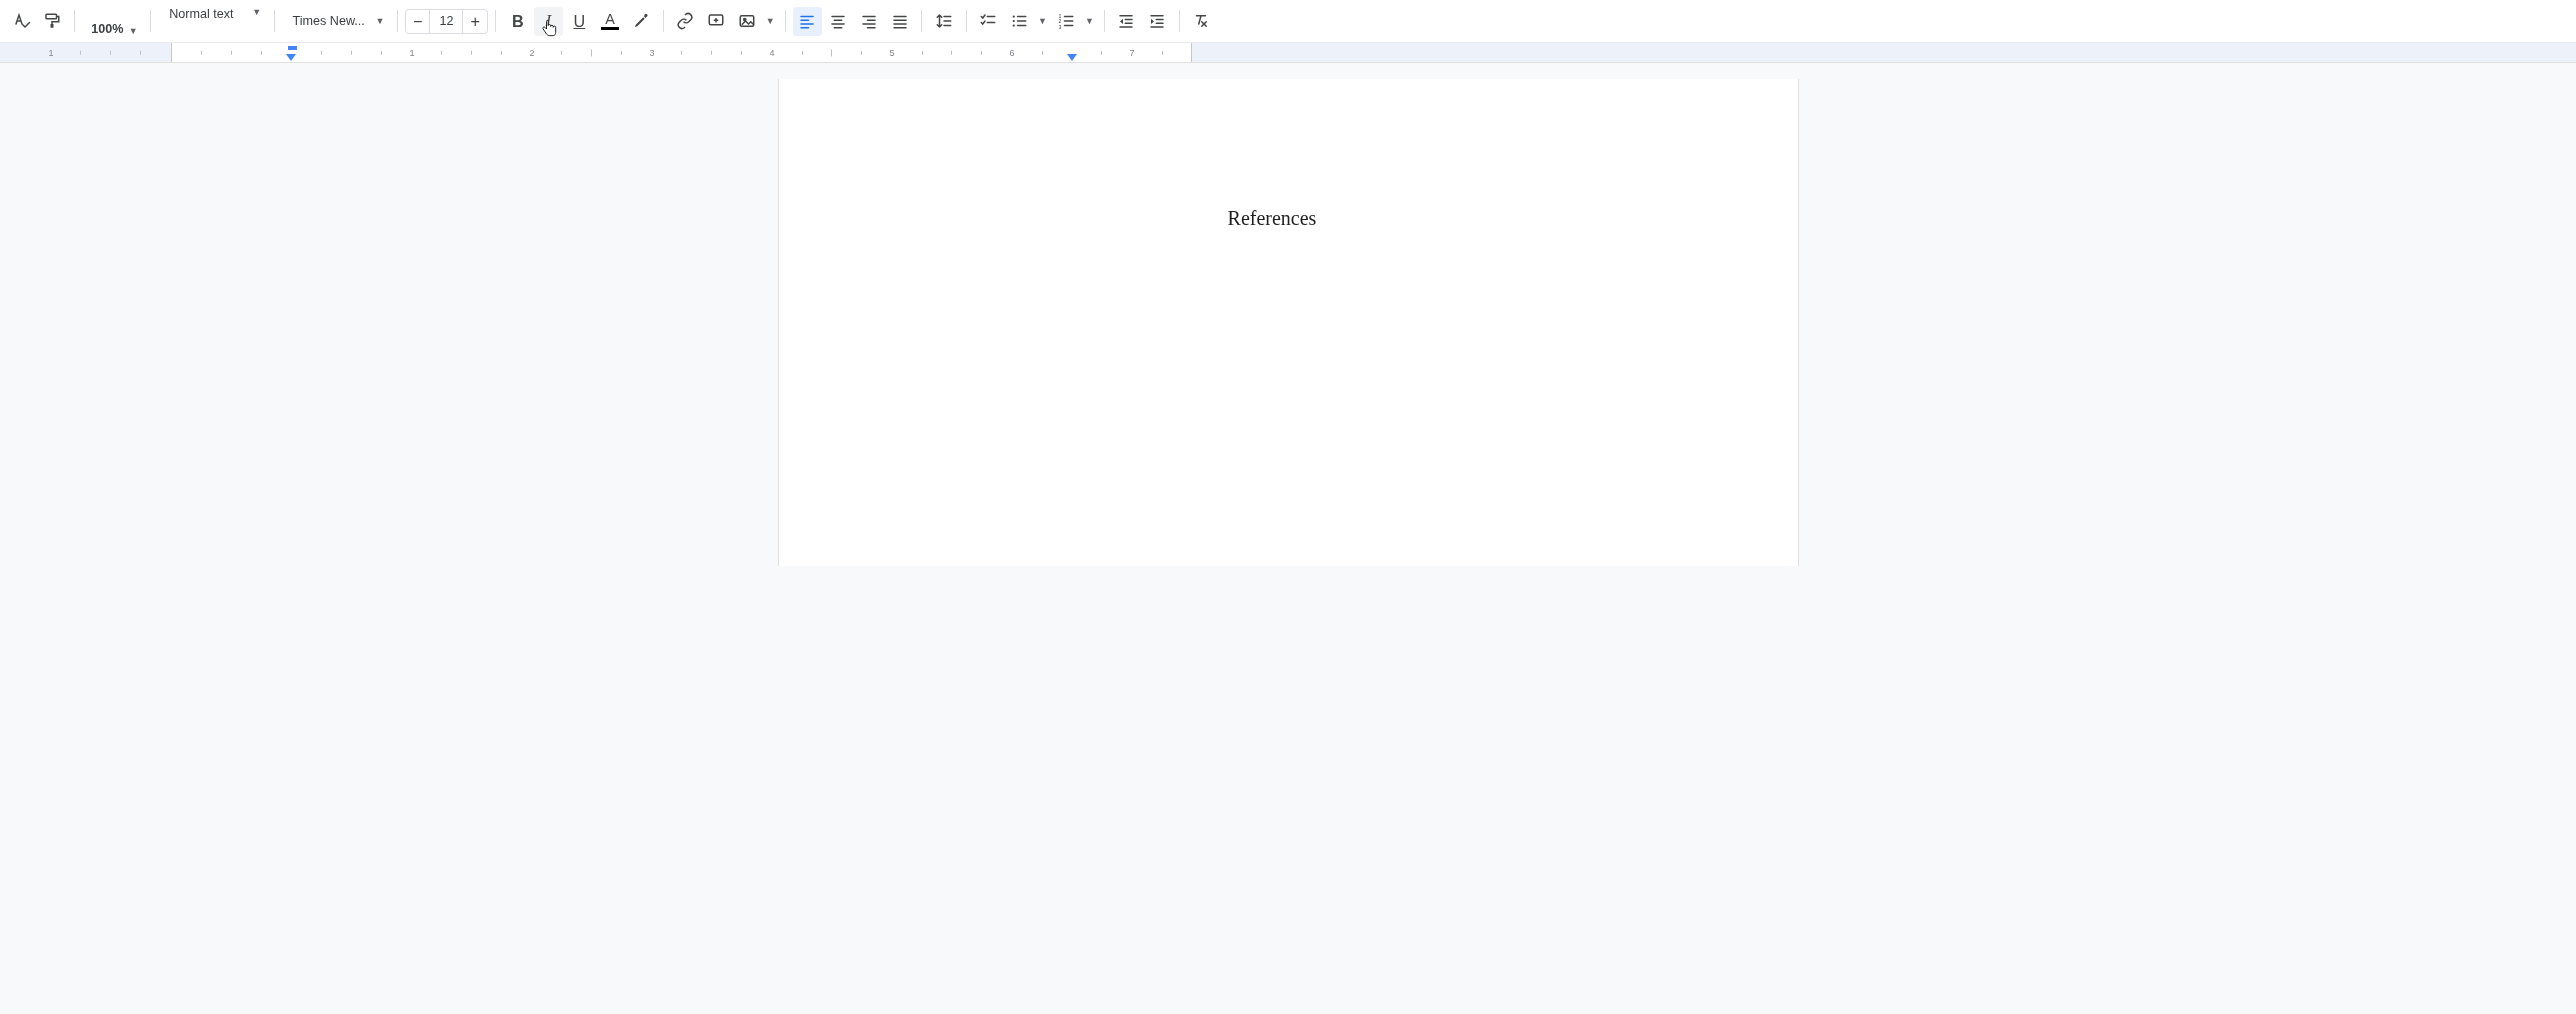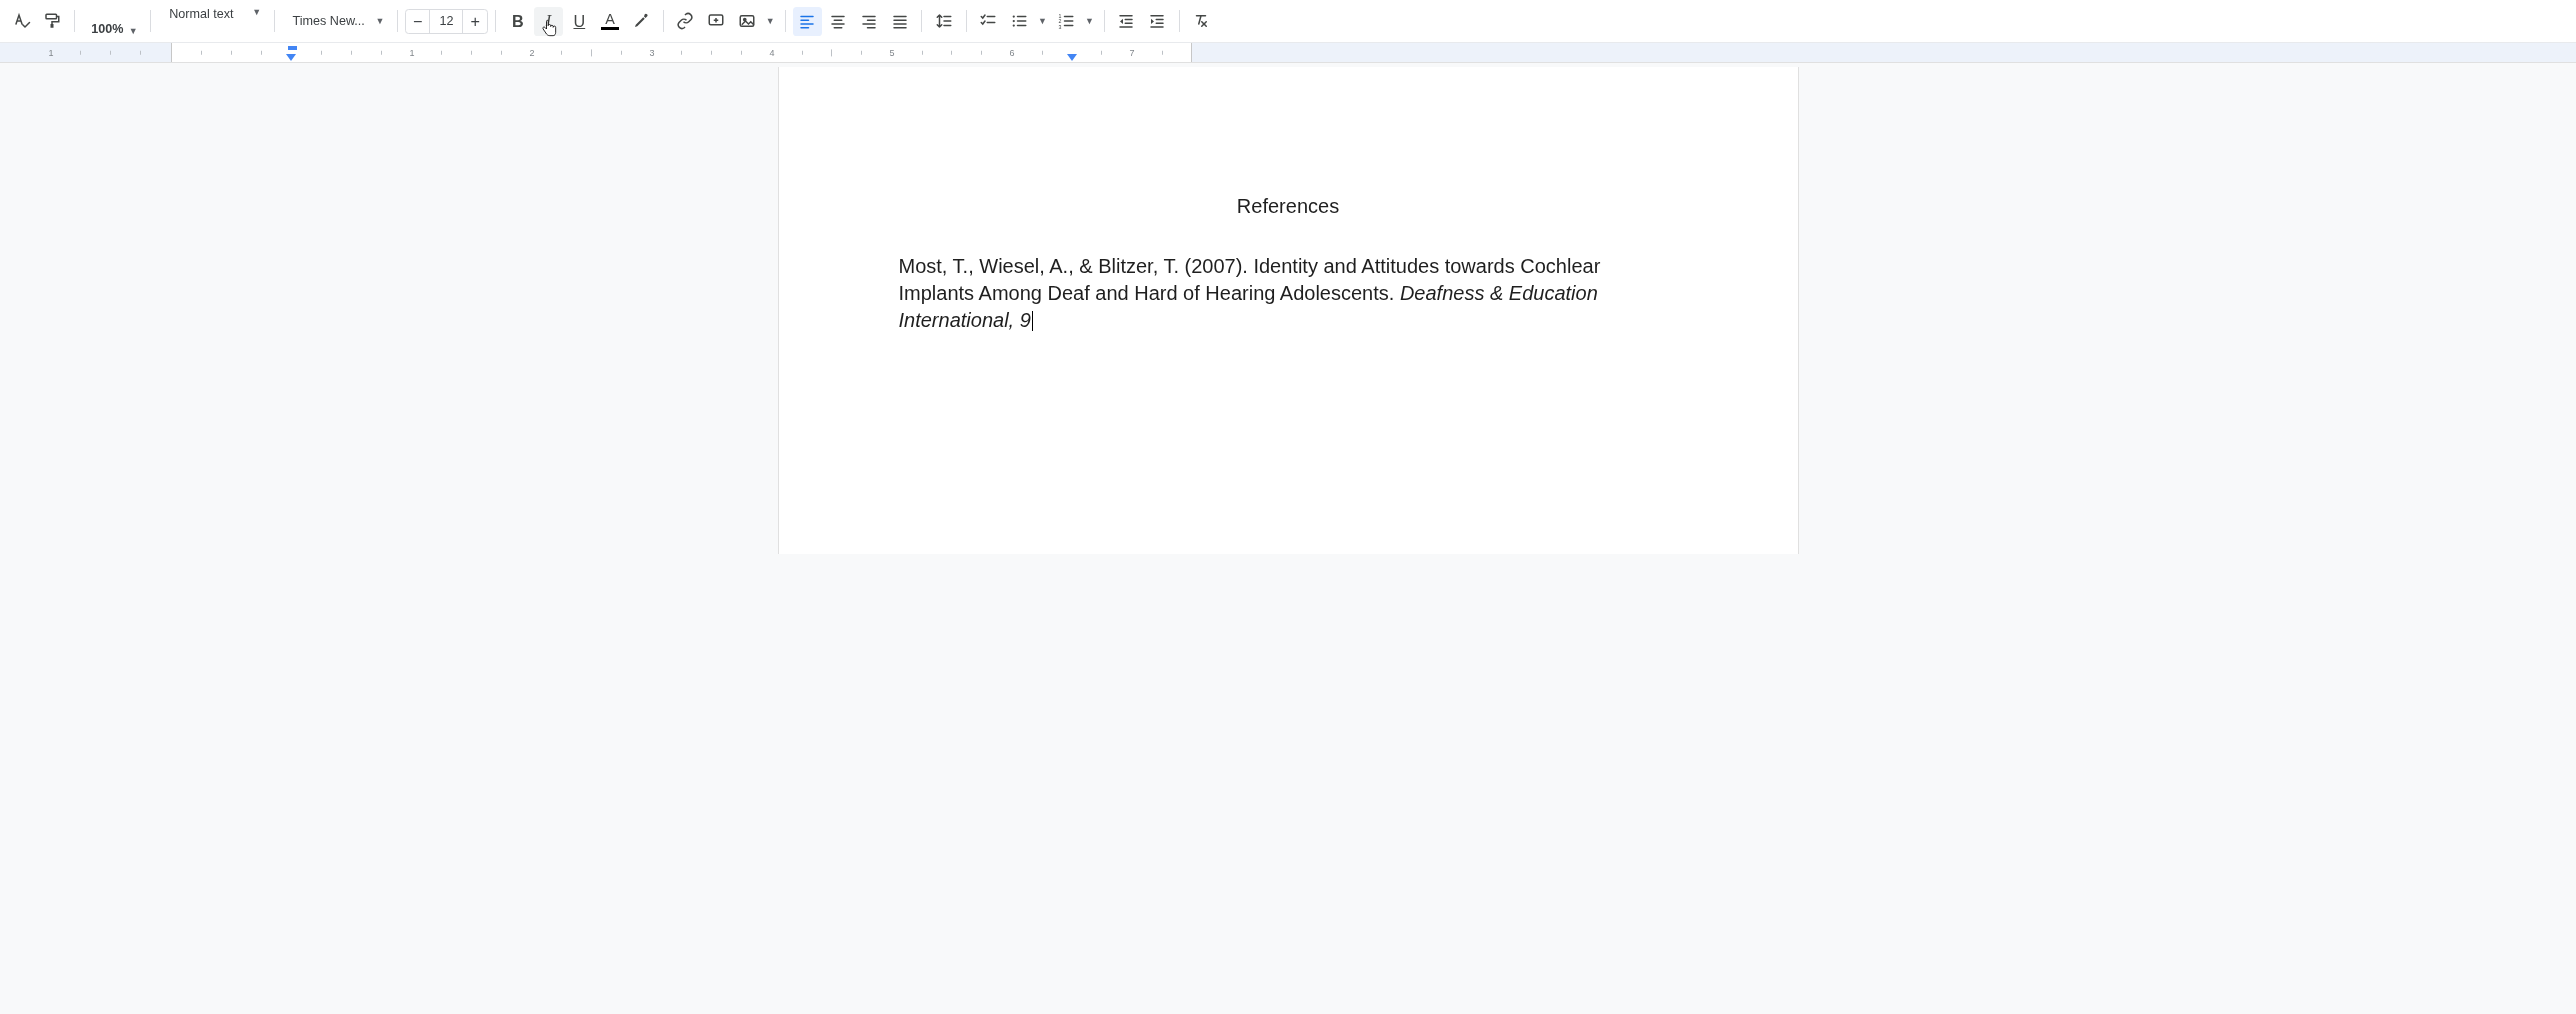--- a/index.html
+++ b/index.html
@@ -193,25 +193,25 @@
       background: #f8f9fa;
       padding: 0;
       display: flex;
       justify-content: center;
       min-height: 487px;
     }
     .doc-page {
       background: #fff;
       width: 1021px;
       min-height: 487px;
-      margin: 4px;
+      margin: 16px;
       border-left: 0.9px solid #e0e0e0;
       border-right: 0.9px solid #e0e0e0;
-      padding: 126px 120px 36px 120px;
-      font-family: Liberation Sans, sans-serif;
+      padding: 126px 120px 36px 88px;
+      font-family: Liberation Serif, serif;
       font-size: 20px;
       color: #1f1f1f;
       line-height: 1.35;
     }
     .doc-title {
       text-align: center;
       font-size: 20px;
       margin-bottom: 32.5px;
       font-weight: normal;
     }
@@ -539,18 +539,15 @@
   <span class="ruler-minor" style="left:1162px;"></span>
 
   <div class="ruler-marker rect" style="left:292px;"></div>
   <div class="ruler-marker down" style="left:286px;"></div>
   <div class="ruler-marker down" style="left:1067px;"></div>
 </div>
 
 <div class="canvas">
   <div class="doc-page">
     <h2 class="doc-title">References</h2>
-    <p class="doc-ref">
-      <span>Most, T., Wiesel, A., &amp; Blitzer, T. (2007). Identity and Attitudes towards Cochlear Implants Among Deaf and Hard of Hearing Adolescents. </span><span class="italic">Deafness &amp; Education International, 9</span><span class="text-cursor"></span>
-    </p>
   </div>
 </div>
 
 
 </body></html>

